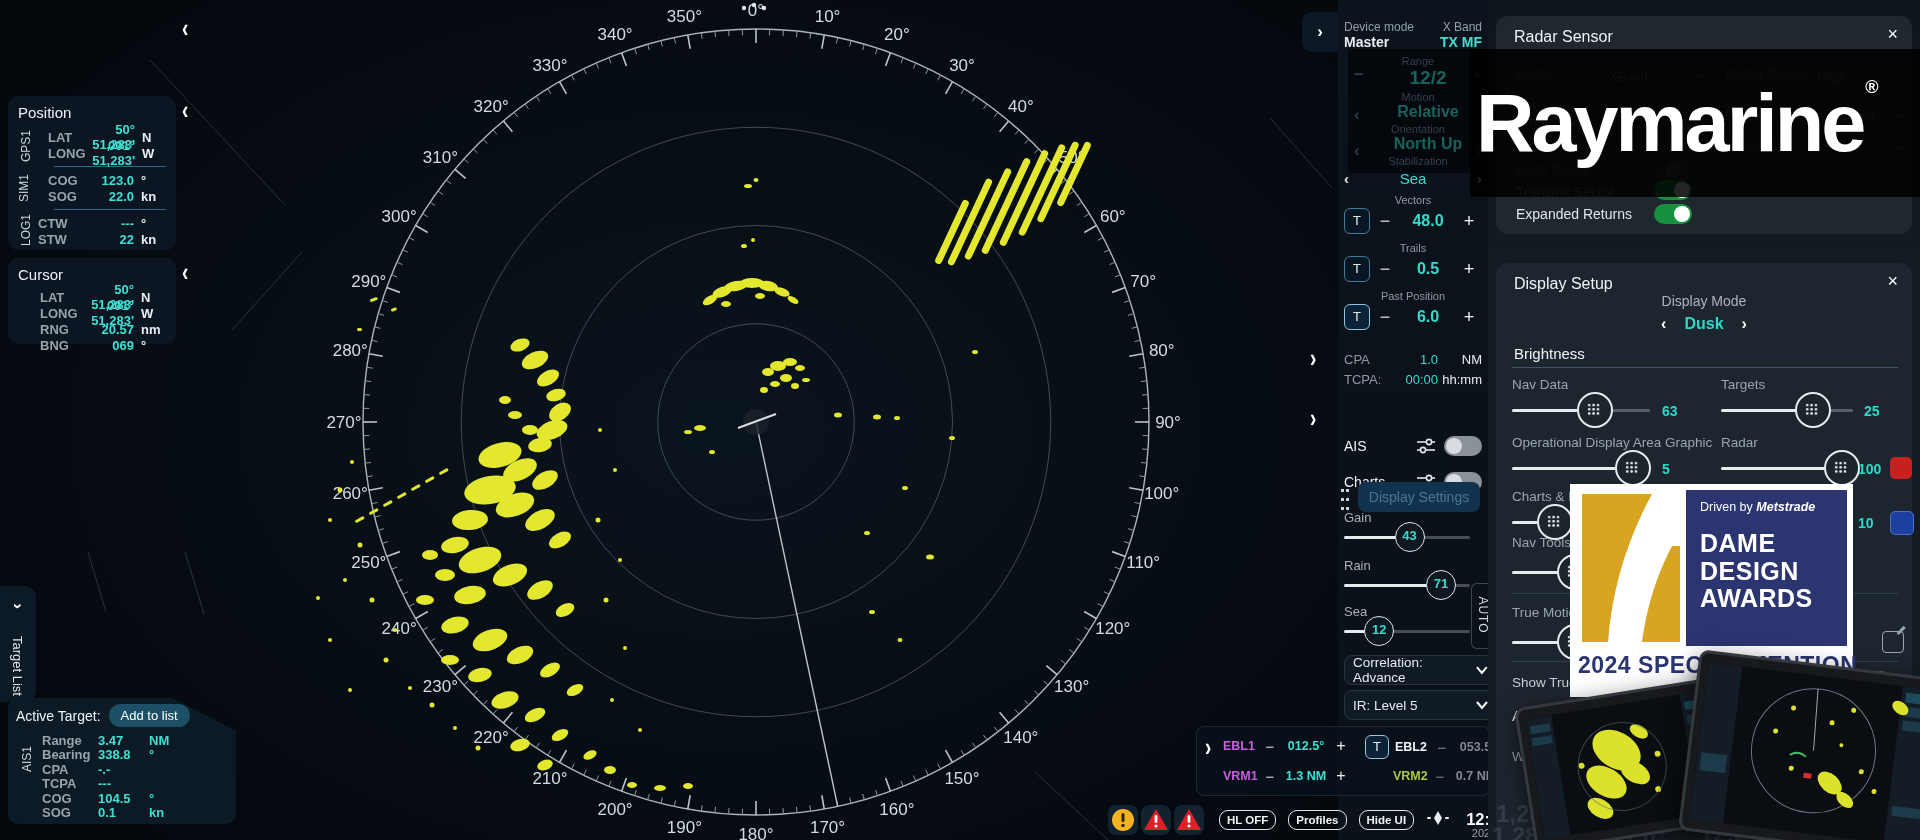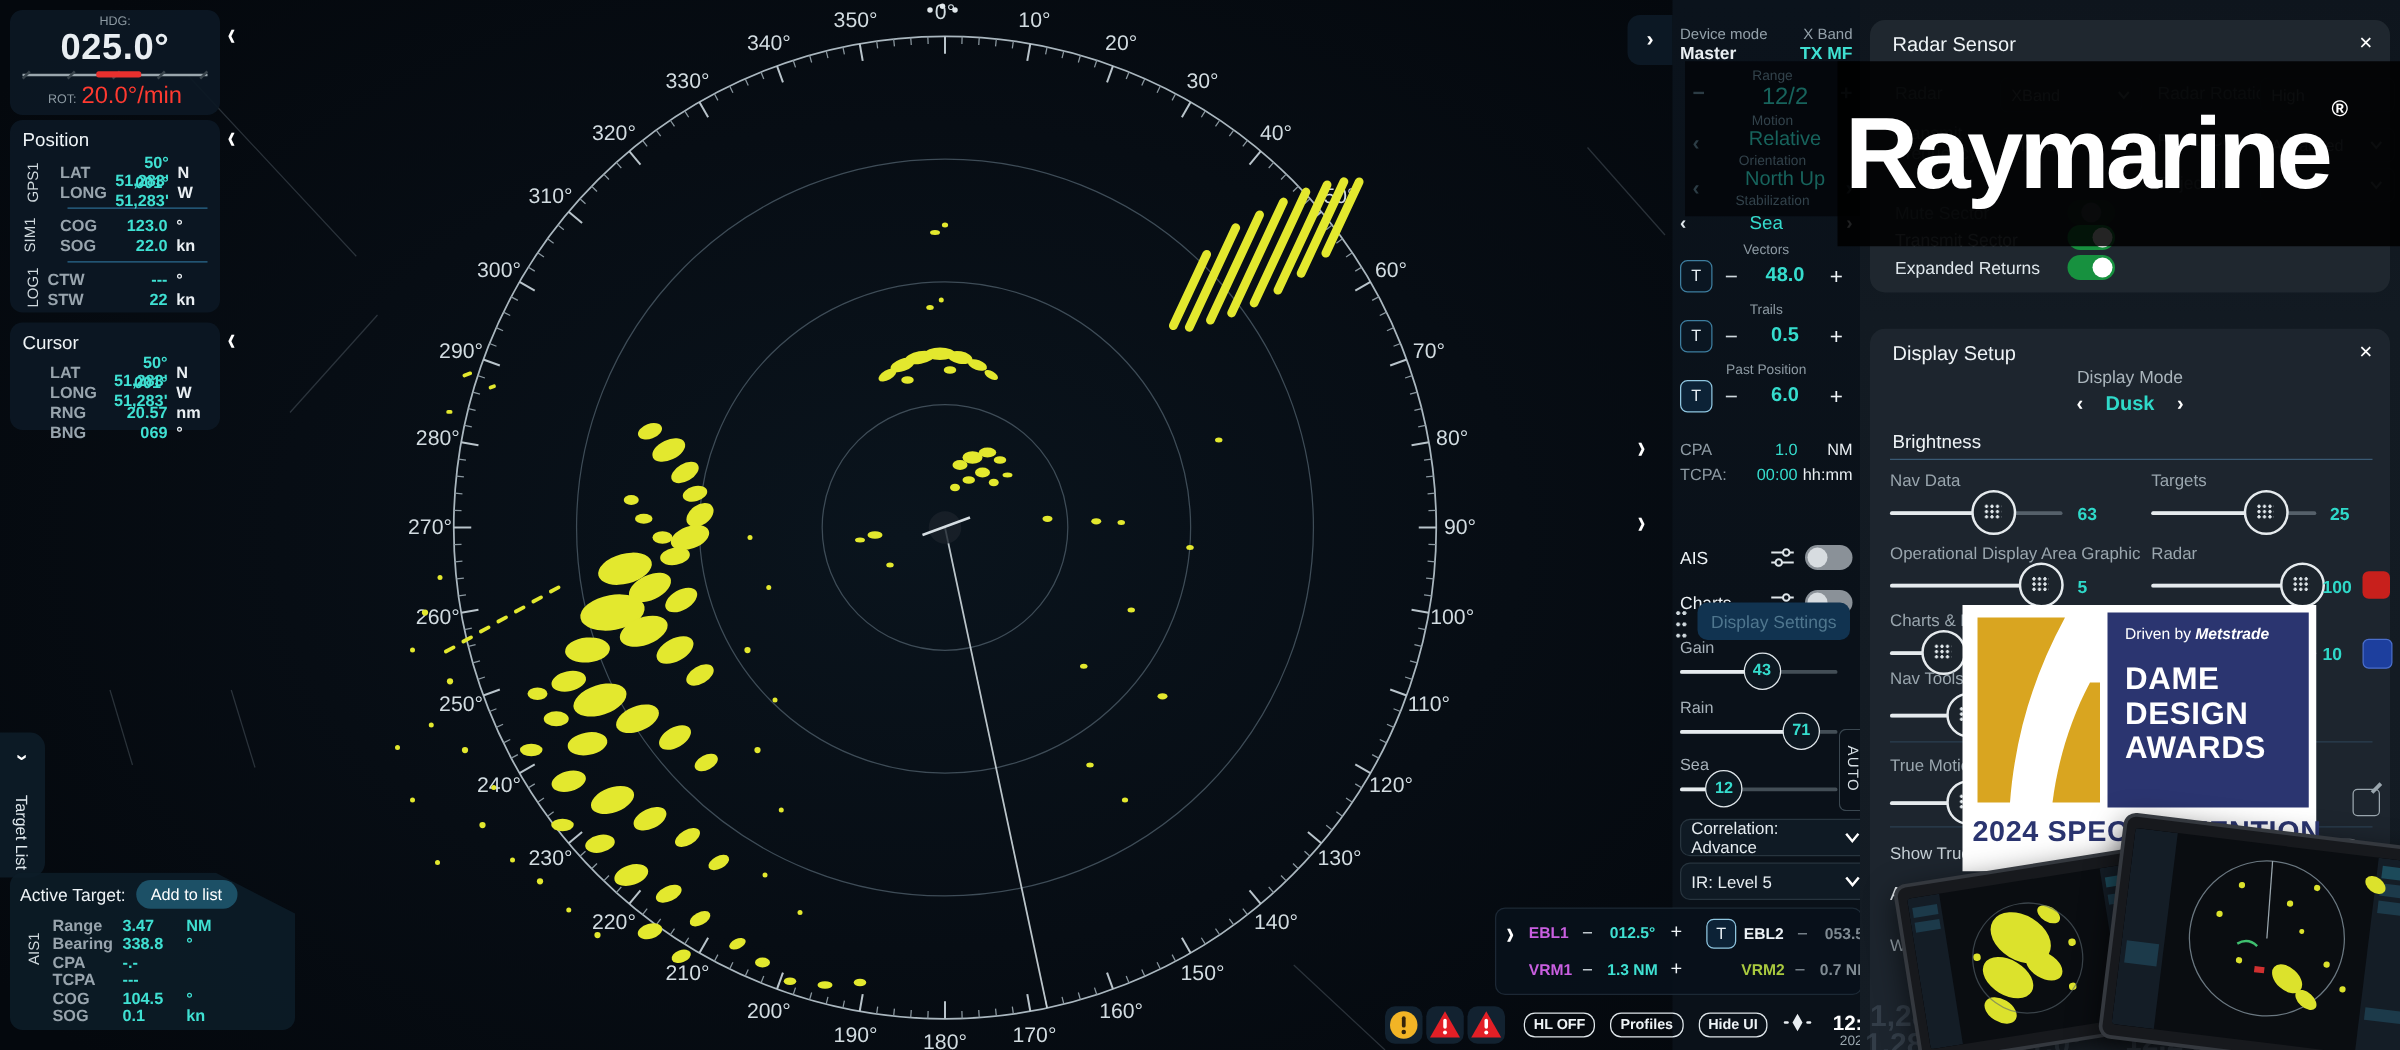--- a/index.html
+++ b/index.html
@@ -59,21 +59,21 @@
   #shipbar{left:0;top:819px;width:306px;height:21px;background:#0a121b;font-size:13.5px;color:#eef3f6;
     display:flex;align-items:center;padding-left:8px;}
   
   #rcol{left:1338px;top:0;width:150px;height:840px;background:linear-gradient(#0b131c,#0a1119 60%,#0a1119);}
   #rcoltab{left:1302px;top:12px;width:36px;height:40px;background:rgba(13,26,38,.92);border-radius:10px 0 0 10px;}
   #rcoltab .c{display:block;text-align:center;line-height:40px;color:#fff;font-size:17px;font-weight:bold;}
   .devrow{position:absolute;left:1344px;width:138px;display:flex;justify-content:space-between;}
   
   #rangemenu{left:1348px;top:49px;width:140px;height:124px;background:#04070c;}
   #rangemenu .ml{font-size:11px;color:#32424b;text-align:center;}
-  #rangemenu .mv{font-size:16px;color:#17635c;text-align:center;font-weight:normal;padding-left:20px;}
+  #rangemenu .mv{font-size:16px;color:#17635c;text-align:center;font-weight:bold;padding-left:20px;}
   #rangemenu .mv.big{font-size:19px;}
   #rangemenu .side{position:absolute;color:#2c3c45;font-size:17px;font-weight:bold;}
   .searow{position:absolute;left:1344px;top:170px;width:138px;display:flex;align-items:center;justify-content:space-between;}
   .searow .sv{color:#35dccd;font-size:15px;}
   .searow .c{color:#dfe7ec;font-size:15px;font-weight:bold;}
   
   .steplbl{position:absolute;left:1344px;width:138px;text-align:center;font-size:11px;color:#8d9aa3;}
   .steprow{position:absolute;left:1344px;width:138px;height:26px;display:flex;align-items:center;}
   .tbtn{width:24px;height:24px;border:1.5px solid #3d7d9e;border-radius:6px;background:rgba(10,25,40,.6);
     color:#e6eef3;font-size:13px;text-align:center;line-height:23px;}
@@ -564,34 +564,20 @@
           <circle cx="625" cy="648" r="2"></circle>
         <circle cx="612" cy="700" r="2"></circle>
           <circle cx="640" cy="730" r="2"></circle>
           <circle cx="330" cy="640" r="2"></circle>
         <circle cx="350" cy="690" r="2"></circle>
           <circle cx="318" cy="598" r="2"></circle>
       </g>
     </g>
   </svg>
 
-  <div id="hdgpanel" class="panel">
-    <div class="h1">HDG:</div>
-    <div class="h2">025.0°</div>
-    <div class="tape">
-      <div class="axis"></div>
-      <div class="tk" style="left:2px"></div>
-        <div class="tk" style="left:38px"></div>
-      <div class="tk" style="left:74px"></div>
-        <div class="tk" style="left:110px"></div>
-        <div class="tk" style="left:144px"></div>
-      <div class="red"></div>
-    </div>
-    <div class="h3"><span class="rl">ROT:</span><span>20.0°/min</span></div>
-  </div>
   <span class="chev" style="left:182px;top:18px;">‹</span>
 
   <div class="panel" style="left:8px;top:96px;width:168px;height:154px;padding:8px 10px;box-sizing:border-box;">
     <div class="ptitle">Position</div>
     <div style="position:relative;margin-top:8px;">
       <span class="vsrc" style="top:10px;left:-8px;">GPS1</span>
       <div style="margin-left:30px;">
         <div class="drow">
             <span class="dlbl">LAT</span>
             <span class="dval">50° 51,283'</span>

